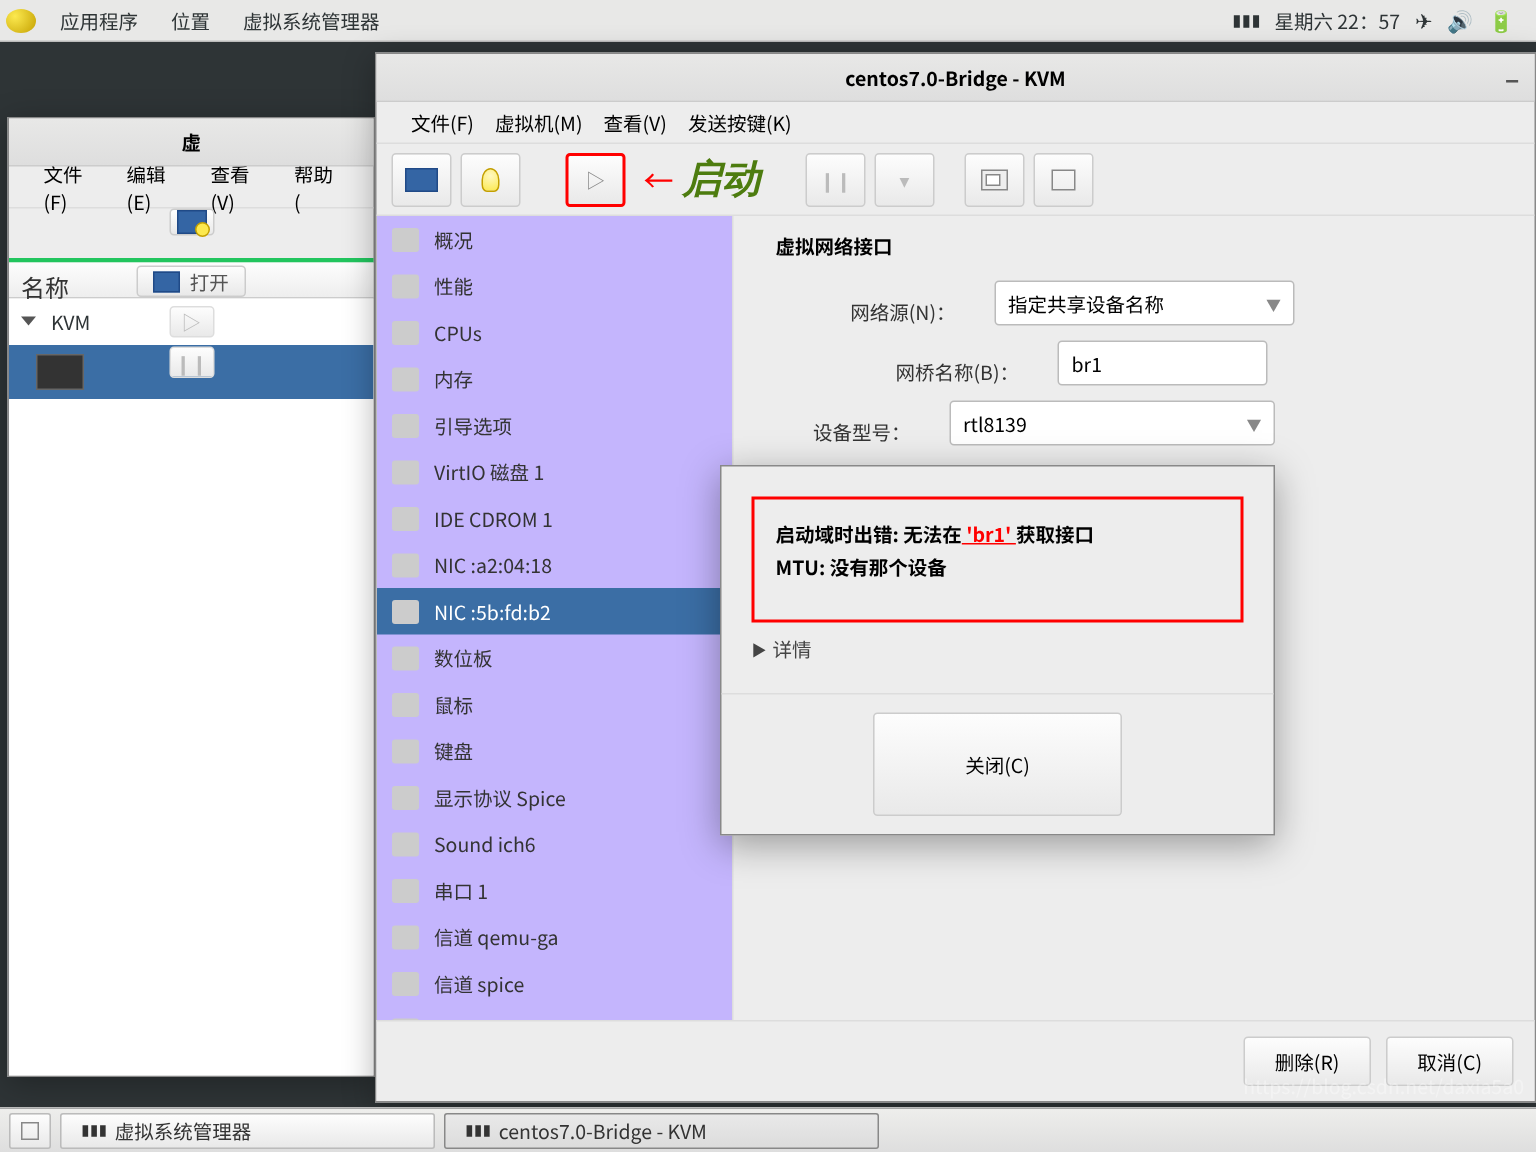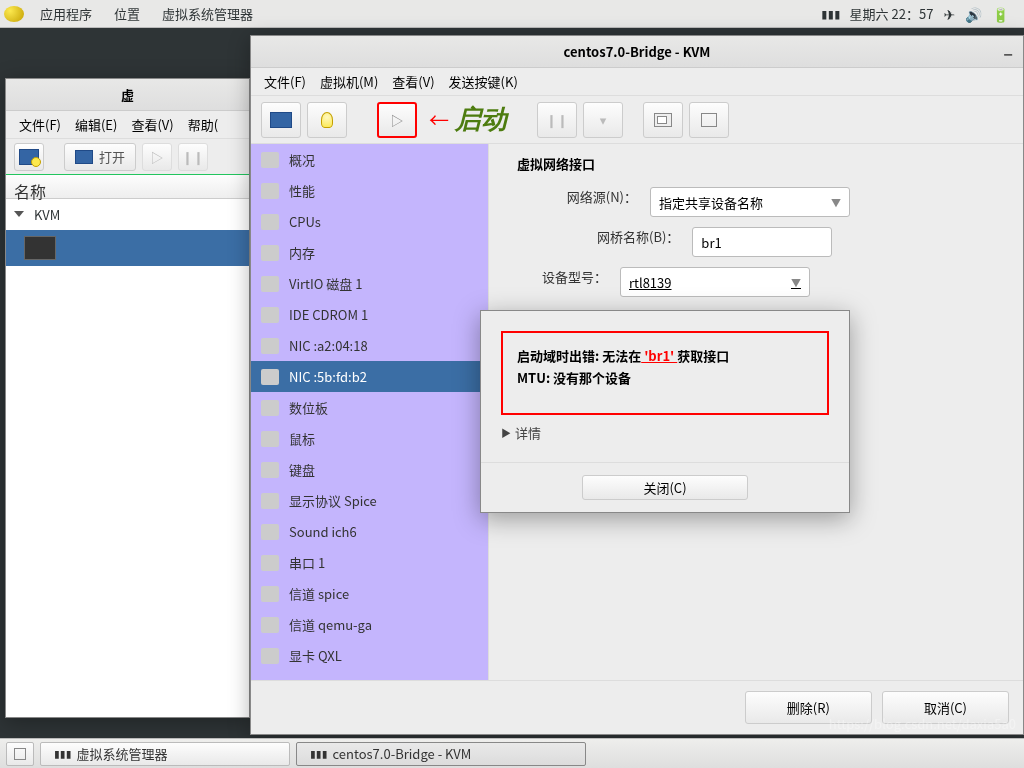--- a/index.html
+++ b/index.html
@@ -10,23 +10,23 @@
 .topbar .right { margin-left: auto; display: flex; gap: 10px; align-items: center; padding-right: 10px; }
 .topbar .sysicon { font-size: 14px; }
 .gnome-logo { width: 16px; height: 16px; background: radial-gradient(circle at 30% 30%, #fce94f, #c4a000); border-radius: 50%; margin-right: 4px; display: inline-block; }
 
 .window { position: absolute; background: #ededed; border: 1px solid #888; box-shadow: 0 4px 20px rgba(0,0,0,.3); }
 .win-title { height: 32px; background: linear-gradient(#e8e8e7,#dedede); border-bottom: 1px solid #ccc; display: flex; align-items: center; justify-content: center; font-weight: bold; position: relative; }
 .win-title .min { position: absolute; right: 10px; font-size: 18px; color: #555; }
 
 
 .vmm { left: 5px; top: 78px; width: 245px; height: 640px; }
-.vmm .menubar, .vm .menubar { height: 28px; padding: 0 7px; display: flex; align-items: center; gap: 2px; border-bottom: 1px solid #ddd; }
+.vmm .menubar, .vm .menubar { height: 28px; padding: 0 17px; display: flex; align-items: center; gap: 2px; border-bottom: 1px solid #ddd; }
 .vmm .menubar span, .vm .menubar span { padding: 4px 6px; }
-.vmm .toolbar { height: 36px; display: flex; align-items: center; padding: 0 8px; gap: 6px; border-bottom: 1px solid #22c55e; }
+.vmm .toolbar { height: 36px; display: flex; align-items: center; padding: 0 8px; gap: 6px; border-bottom: 3px solid #22c55e; flex-direction: column; }
 .tbtn { width: 30px; height: 28px; border: 1px solid #ccc; border-radius: 3px; background: linear-gradient(#fdfdfd,#e9e9e9); display: flex; align-items: center; justify-content: center; color: #555; }
 .tbtn.wide { width: auto; padding: 0 10px; gap: 6px; }
 .tbtn.dis { color: #bbb; border-color: #ddd; }
 .listhdr { height: 24px; background: linear-gradient(#fdfdfd,#eee); border-bottom: 1px solid #ccc; padding: 4px 8px; font-size: 16px; color: #333; }
 .tree { background: #fff; height: calc(100% - 32px - 28px - 36px - 24px); overflow: auto; }
 .tree-row { padding: 6px 8px; display: flex; align-items: center; gap: 6px; }
 .tree-row.kvm { color: #2e3436; }
 .tree-row.sel { background: #3b6ea5; color: #fff; }
 .tree-row.sel .sub { color: #cde; }
 .vm-thumb { width: 32px; height: 24px; background: #333; border: 1px solid #666; flex-shrink: 0; }
@@ -42,36 +42,36 @@
 .vm .toolbar .arrow-red { color: red; font-size: 20px; margin-left: 6px; }
 .vm .toolbar .zh-red { color: #4d7c0f; font-style: italic; font-weight: bold; font-size: 26px; font-family: "KaiTi","STKaiti",serif; }
 .vm .body { display: flex; height: calc(100% - 32px - 28px - 48px - 54px); }
 .hw-list { width: 238px; border-right: 1px solid #ddd; background: #c4b5fd; overflow-y: auto; }
 .hw-item { padding: 6px 10px; display: flex; align-items: center; gap: 10px; color: #333; }
 .hw-item.sel { background: #3b6ea5; color: #fff; }
 .hw-ico { width: 18px; height: 16px; background: #ccc; border-radius: 2px; flex-shrink: 0; display:inline-block; }
 
 .detail { flex: 1; padding: 10px 28px; position: relative; }
 .detail h3 { font-weight: bold; margin-bottom: 14px; font-size: 13px; }
-.field { display: flex; align-items: flex-start; margin: 10px 0; gap: 13px; }
+.field { display: flex; align-items: flex-end; margin: 10px 0; gap: 26px; }
 .field label { width: 120px; text-align: right; color: #333; }
 .combo, .txtf { border: 1px solid #bbb; border-radius: 3px; background: #fff; padding: 5px 8px; display: flex; align-items: center; justify-content: space-between; min-width: 170px; height: 30px; }
 .combo .caret { color: #888; font-size: 10px; }
 .txtf { width: 140px; min-width: 140px; }
 
 
 .errdlg { position: absolute; left: 480px; top: 310px; width: 370px; background: #ededed; border: 1px solid #888; box-shadow: 0 6px 24px rgba(0,0,0,.35); z-index: 30; }
 .errbody { padding: 20px; }
 .errmsg-box { border: 2px solid red; padding: 12px 14px 24px 14px; background: #ededed; line-height: 1.7; }
 .errmsg-box b { font-weight: bold; }
 .errmsg-box .brq { color: red; font-weight: bold; text-decoration: underline; }
 .err-details { margin-top: 8px; color: #444; display: flex; align-items: center; gap: 4px; }
 .err-details .tri { font-size: 10px; }
 .err-btnrow { padding: 12px; border-top: 1px solid #ddd; display: flex; justify-content: center; }
-.btn { padding: 6px 41px; border: 1px solid #ccc; border-radius: 3px; background: linear-gradient(#fdfdfd,#e9e9e9); }
+.btn { padding: 6px 20px; border: 1px solid #ccc; border-radius: 3px; background: linear-gradient(#fdfdfd,#e9e9e9); }
 
 .vm .footer { position: absolute; bottom: 0; left: 0; right: 0; height: 54px; border-top: 1px solid #ddd; display: flex; align-items: center; justify-content: flex-end; gap: 10px; padding: 0 14px; background: #ededed; }
 
 
 .taskbar { position: absolute; bottom: 0; left: 0; right: 0; height: 30px; background: linear-gradient(#eeeeec,#dedede); border-top: 1px solid #bbb; display: flex; align-items: center; gap: 6px; padding: 0 6px; z-index: 50; }
 .taskbtn { height: 24px; padding: 0 12px; border: 1px solid #bbb; border-radius: 2px; background: linear-gradient(#fdfdfd,#e9e9e9); display: flex; align-items: center; gap: 6px; font-size: 12px; color: #333; }
 .taskbtn.active { border-color: #888; background: linear-gradient(#e9e9e9,#dcdcdc); }
 .wm { position: absolute; right: 8px; bottom: 35px; color: #fff; opacity: .35; font-size: 13px; z-index: 60; }
 .usage-icon { font-family: monospace; letter-spacing: -2px; }
 </style>
@@ -186,20 +186,24 @@
           <div class="hw-item">
             <span class="hw-ico"></span>
             <span>CPUs</span>
           </div>
           <div class="hw-item">
             <span class="hw-ico"></span>
             <span>内存</span>
           </div>
           <div class="hw-item">
             <span class="hw-ico"></span>
+            <span>引导选项</span>
+          </div>
+          <div class="hw-item">
+            <span class="hw-ico"></span>
             <span>VirtIO 磁盘 1</span>
           </div>
           <div class="hw-item">
             <span class="hw-ico"></span>
             <span>IDE CDROM 1</span>
           </div>
           <div class="hw-item">
             <span class="hw-ico"></span>
             <span>NIC :a2:04:18</span>
           </div>
@@ -226,25 +230,25 @@
           <div class="hw-item">
             <span class="hw-ico"></span>
             <span>Sound ich6</span>
           </div>
           <div class="hw-item">
             <span class="hw-ico"></span>
             <span>串口 1</span>
           </div>
           <div class="hw-item">
             <span class="hw-ico"></span>
+            <span>信道 qemu-ga</span>
+          </div>
+          <div class="hw-item">
+            <span class="hw-ico"></span>
             <span>信道 spice</span>
-          </div>
-          <div class="hw-item">
-            <span class="hw-ico"></span>
-            <span>信道 qemu-ga</span>
           </div>
           <div class="hw-item">
             <span class="hw-ico"></span>
             <span>显卡 QXL</span>
           </div>
         </div>
 
     </div>
     <div class="detail">
       <h3>虚拟网络接口</h3>
@@ -256,21 +260,21 @@
         </div>
       </div>
       <div class="field" style="margin-left:80px;">
         <label style="width:auto">网桥名称(B)：</label>
         <div class="txtf">
           <span>br1</span>
         </div>
       </div>
       <div class="field">
         <label style="width:90px">设备型号：</label>
-        <div class="combo" style="width:190px;text-decoration:underline;">
+        <div class="combo" style="width:217px;">
           <span>rtl8139</span>
           <span class="caret">▼</span>
         </div>
       </div>
     </div>
   </div>
 
   <div class="footer">
     <button class="btn">删除(R)</button>
     <button class="btn">取消(C)</button>
@@ -284,21 +288,21 @@
         <b>启动域时出错: 无法在</b><span class="brq"> 'br1' </span><b>获取接口</b>
       </div>
       <div><b>MTU: 没有那个设备</b></div>
     </div>
     <div class="err-details">
       <span class="tri">▶</span>
       <span>详情</span>
     </div>
   </div>
   <div class="err-btnrow">
-    <button class="btn" style="padding:2px 60px">关闭(C)</button>
+    <button class="btn" style="padding:24px 60px">关闭(C)</button>
   </div>
 </div>
 
 <div class="taskbar">
   <div class="taskbtn" style="width:28px;padding:0;justify-content:center">
     <span style="width:12px;height:12px;border:1px solid #888;"></span>
   </div>
   <div class="taskbtn" style="width:250px;">
     <span class="usage-icon">▮▮▮</span>
     <span>虚拟系统管理器</span>

